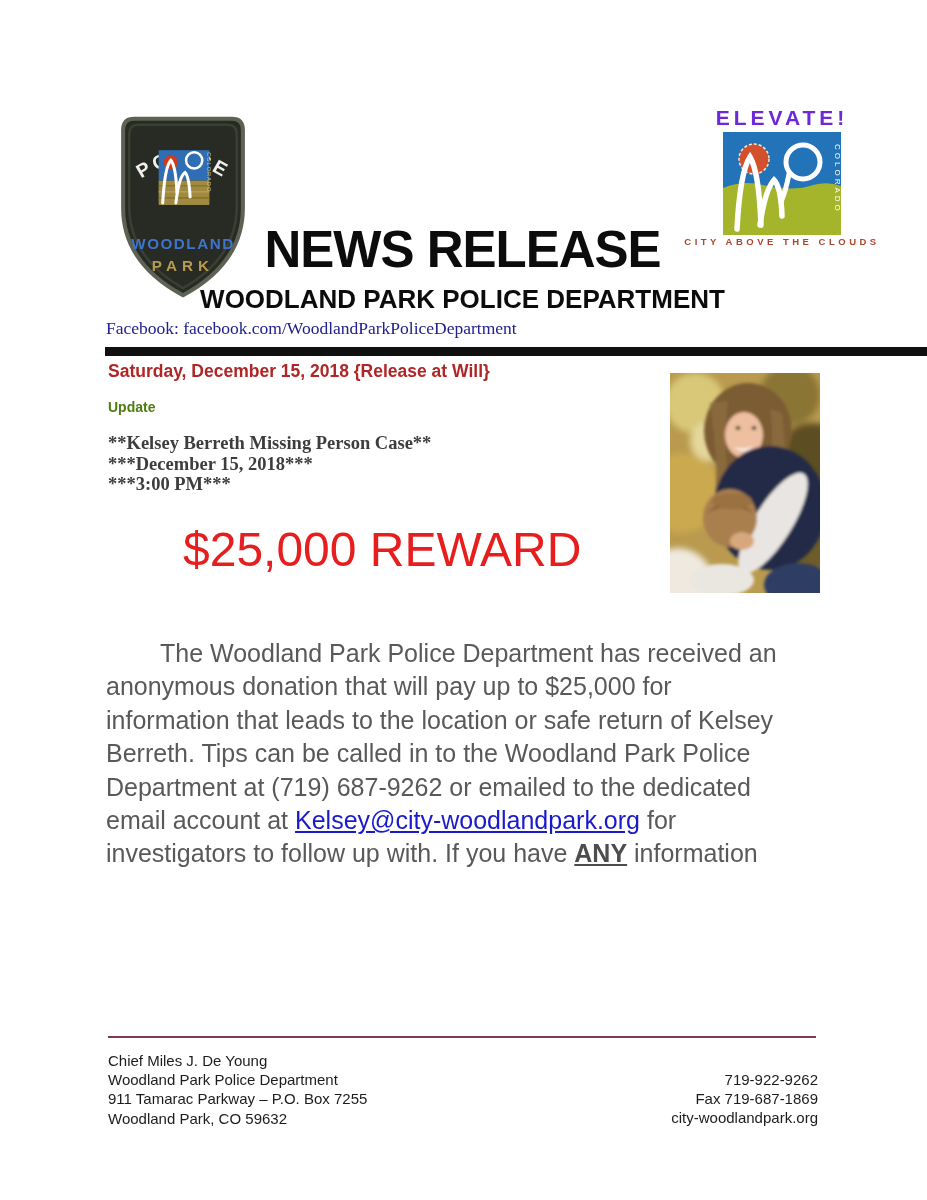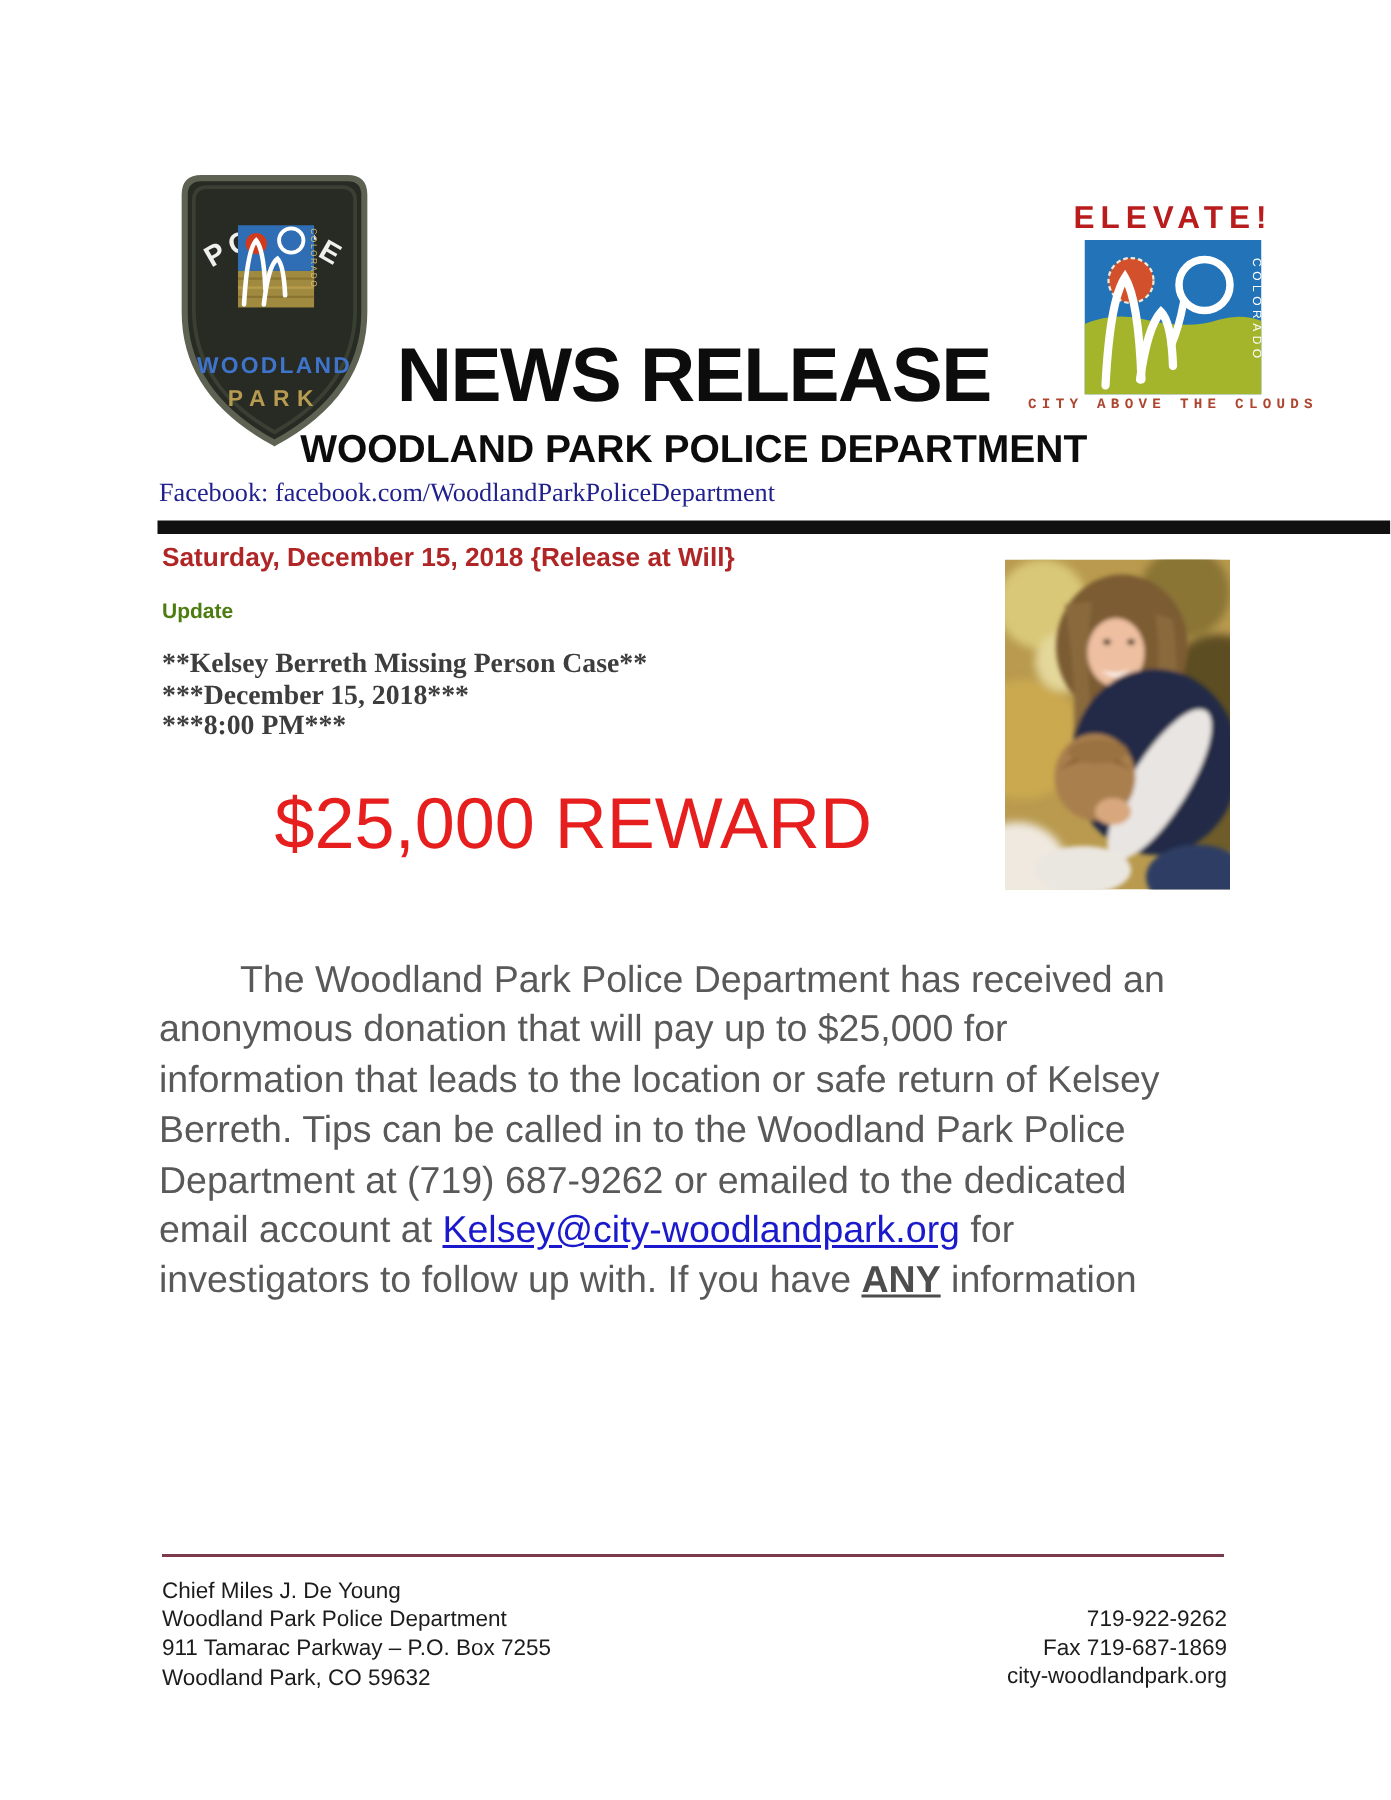--- a/index.html
+++ b/index.html
@@ -2,26 +2,26 @@
 <html><head>
 <meta charset="utf-8">
 <style>
   html,body{margin:0;padding:0;background:#ffffff;}
   #page{position:relative;width:927px;height:1200px;background:#ffffff;overflow:hidden;
         font-family:"Liberation Sans",sans-serif;}
 
   
   #badge{position:absolute;left:114px;top:108px;width:138px;height:198px;}
   #elevate{position:absolute;left:678px;top:106px;width:208px;height:180px;text-align:center;}
-  .elevate-word{font-size:21px;letter-spacing:4px;color:#b91c1c;font-weight:bold;margin-top:28px;}
+  .elevate-word{font-size:21px;letter-spacing:4px;color:#6d28d9;font-weight:bold;}
   #elevate-square{display:block;margin:2px auto 0 auto;}
   .elevate-city{margin-top:2px;font-size:20px;letter-spacing:2px;font-weight:bold;white-space:nowrap;}
   .elevate-city .w1{color:#27798c;}
   .elevate-city .w2{color:#a2b13a;}
-  .elevate-tag{margin-top:1px;font-size:9.5px;letter-spacing:3.5px;font-weight:bold;color:#ad452f;white-space:nowrap;font-family:Liberation Mono, monospace;}
+  .elevate-tag{margin-top:1px;font-size:9.5px;letter-spacing:3.5px;font-weight:bold;color:#ad452f;white-space:nowrap;}
 
   #news-release{position:absolute;left:105px;top:220px;width:715px;text-align:center;
         font-size:51px;font-weight:bold;letter-spacing:-1px;color:#0c0c0c;white-space:nowrap;}
   #dept-title{position:absolute;left:105px;top:284px;width:715px;text-align:center;
         font-size:26px;font-weight:bold;color:#0c0c0c;white-space:nowrap;}
   #facebook-line{position:absolute;left:106px;top:318px;font-family:"Liberation Serif",serif;
         font-size:17.5px;color:#20208e;white-space:nowrap;}
   #black-bar{position:absolute;left:105px;top:347px;width:822px;height:9px;background:#101010;}
 
   
@@ -95,21 +95,21 @@
   <div id="news-release">NEWS RELEASE</div>
   <div id="dept-title">WOODLAND PARK POLICE DEPARTMENT</div>
   <div id="facebook-line">Facebook: facebook.com/WoodlandParkPoliceDepartment</div>
   <div id="black-bar"></div>
 
   <div id="date-line">Saturday, December 15, 2018 {Release at Will}</div>
   <div id="update-line">Update</div>
   <div id="case-block">
     <div>**Kelsey Berreth Missing Person Case**</div>
     <div>***December 15, 2018***</div>
-    <div>***8:00 PM***</div>
+    <div>***3:00 PM***</div>
   </div>
   <div id="reward-line">$25,000 REWARD</div>
 
   <svg id="photo" viewBox="0 0 150 220">
     <defs>
       <filter id="b2">
           <feGaussianBlur stdDeviation="3"></feGaussianBlur>
         </filter>
       <filter id="b1">
           <feGaussianBlur stdDeviation="1.4"></feGaussianBlur>

